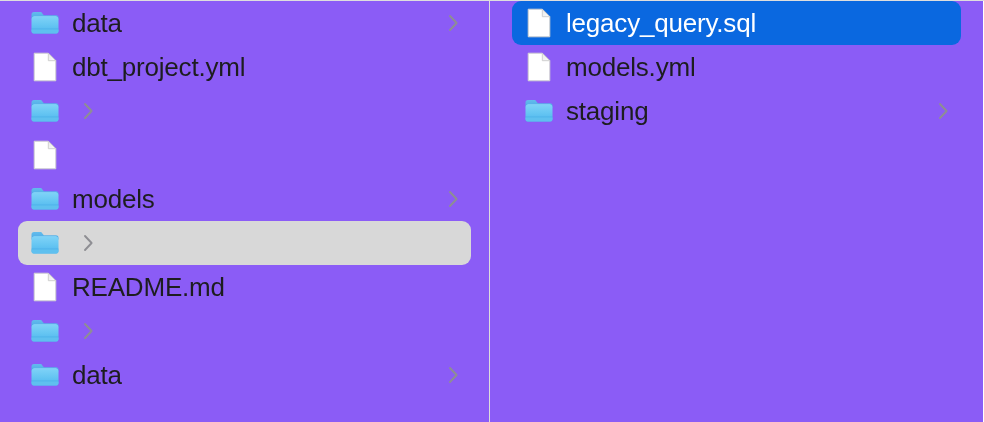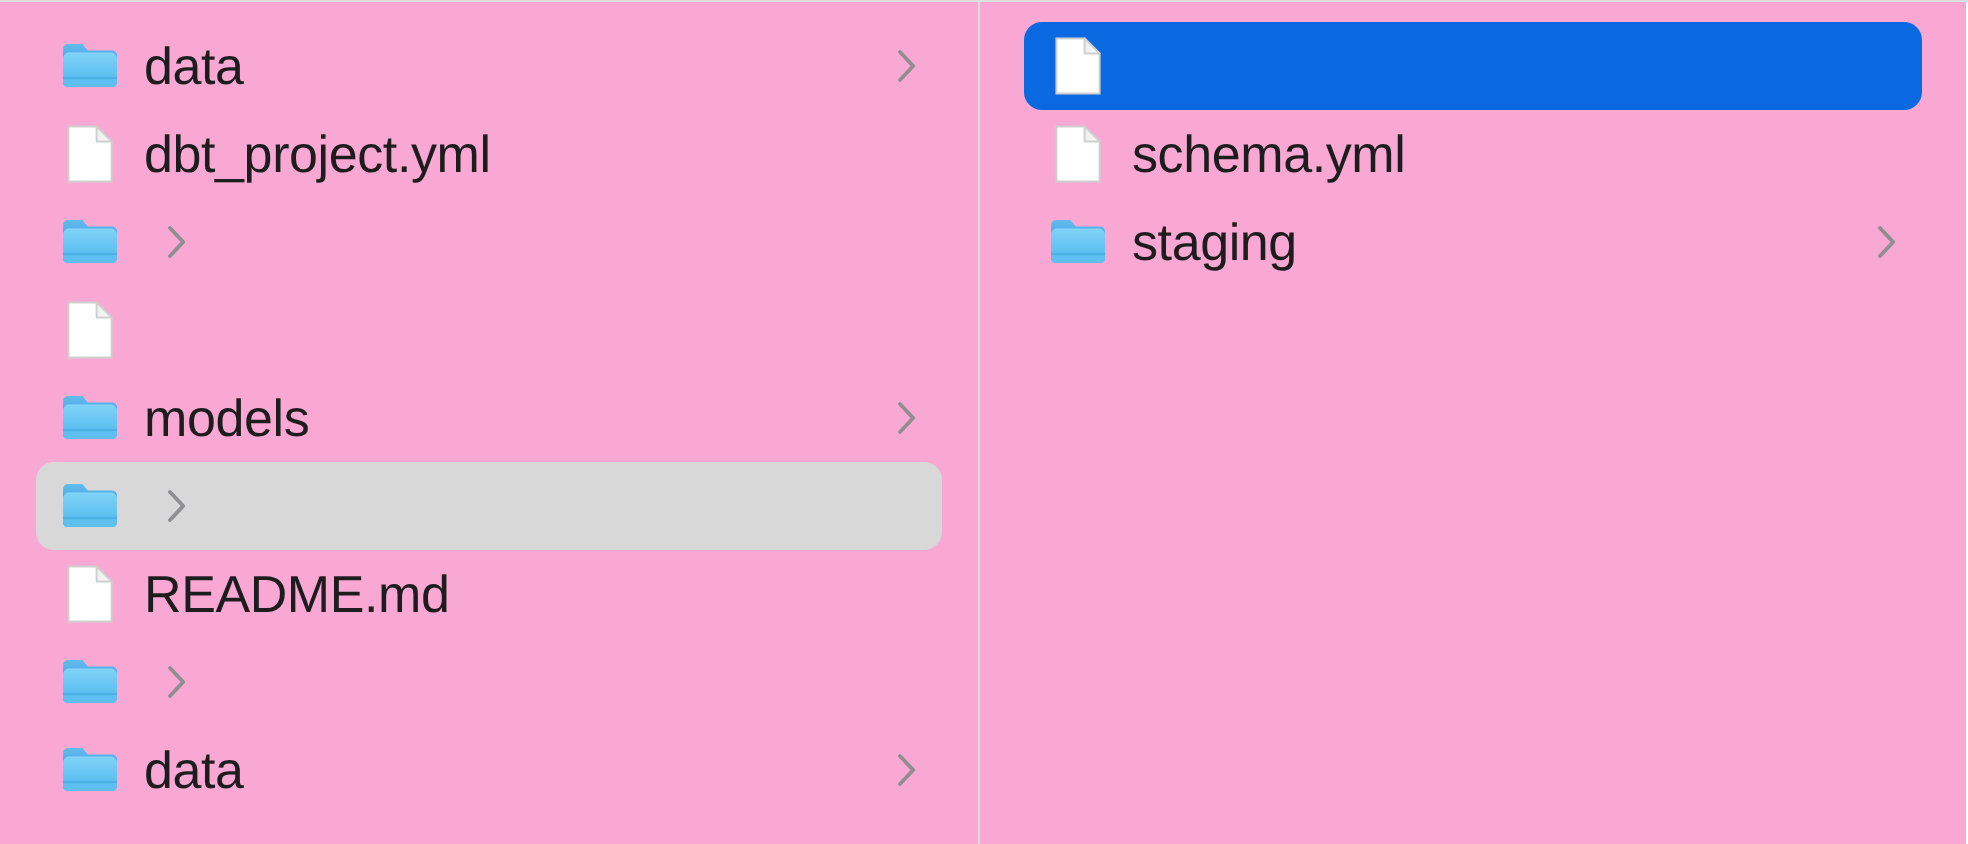--- a/index.html
+++ b/index.html
@@ -18,22 +18,21 @@
     height: 422px;
     background: #ffffff;
     border-top: 1px solid #dedede;
     display: flex;
     align-items: stretch;
   }
 
   .column {
     position: relative;
     height: 100%;
-    padding-top: 10px;
-    background: #f9a8d4;
+    background: #8b5cf6;
   }
   .column.left  { width: 490px; border-right: 1px solid #dcdcdc; }
   .column.right { width: 493px; }
 
   .row {
     position: relative;
     height: 44px;
     display: flex;
     align-items: center;
     border-radius: 9px;
@@ -317,40 +316,41 @@
     <defs>
       <linearGradient id="dfold" x1="0" y1="0" x2="1" y2="1">
         <stop offset="0" stop-color="#e9e9e9"></stop>
         <stop offset="1" stop-color="#fbfbfb"></stop>
       </linearGradient>
     </defs>
     <path d="M1.2 1.2 H15.3 L22.8 8.7 V28.8 H1.2 Z" fill="#ffffff" stroke="#cfcfcf" stroke-width="1"></path>
     <path d="M15.3 1.2 L22.8 8.7 H15.3 Z" fill="url(#dfold)" stroke="#cfcfcf" stroke-width="1" stroke-linejoin="round"></path>
   </svg>
         </span>
-        <span class="chevron hidden">
-  <svg width="11" height="18" viewBox="0 0 11 18">
-    <path d="M2 2 L8.6 9 L2 16" fill="none" stroke="#8e8e93" stroke-width="1.9" stroke-linecap="round" stroke-linejoin="round"></path>
-  </svg>
-        </span>
-      </div>
-      <div class="row">
-        <span class="icon-wrap">
-  <svg width="24" height="30" viewBox="0 0 24 30">
-    <defs>
-      <linearGradient id="dfold" x1="0" y1="0" x2="1" y2="1">
-        <stop offset="0" stop-color="#e9e9e9"></stop>
-        <stop offset="1" stop-color="#fbfbfb"></stop>
-      </linearGradient>
-    </defs>
-    <path d="M1.2 1.2 H15.3 L22.8 8.7 V28.8 H1.2 Z" fill="#ffffff" stroke="#cfcfcf" stroke-width="1"></path>
-    <path d="M15.3 1.2 L22.8 8.7 H15.3 Z" fill="url(#dfold)" stroke="#cfcfcf" stroke-width="1" stroke-linejoin="round"></path>
-  </svg>
-        </span>
-        <span class="label">schema.yml</span>
+        <span class="label">legacy_query.sql</span>
+        <span class="chevron hidden">
+  <svg width="11" height="18" viewBox="0 0 11 18">
+    <path d="M2 2 L8.6 9 L2 16" fill="none" stroke="#8e8e93" stroke-width="1.9" stroke-linecap="round" stroke-linejoin="round"></path>
+  </svg>
+        </span>
+      </div>
+      <div class="row">
+        <span class="icon-wrap">
+  <svg width="24" height="30" viewBox="0 0 24 30">
+    <defs>
+      <linearGradient id="dfold" x1="0" y1="0" x2="1" y2="1">
+        <stop offset="0" stop-color="#e9e9e9"></stop>
+        <stop offset="1" stop-color="#fbfbfb"></stop>
+      </linearGradient>
+    </defs>
+    <path d="M1.2 1.2 H15.3 L22.8 8.7 V28.8 H1.2 Z" fill="#ffffff" stroke="#cfcfcf" stroke-width="1"></path>
+    <path d="M15.3 1.2 L22.8 8.7 H15.3 Z" fill="url(#dfold)" stroke="#cfcfcf" stroke-width="1" stroke-linejoin="round"></path>
+  </svg>
+        </span>
+        <span class="label">models.yml</span>
         <span class="chevron hidden">
   <svg width="11" height="18" viewBox="0 0 11 18">
     <path d="M2 2 L8.6 9 L2 16" fill="none" stroke="#8e8e93" stroke-width="1.9" stroke-linecap="round" stroke-linejoin="round"></path>
   </svg>
         </span>
       </div>
       <div class="row">
         <span class="icon-wrap">
   <svg width="30" height="26" viewBox="0 0 30 26">
     <defs>

